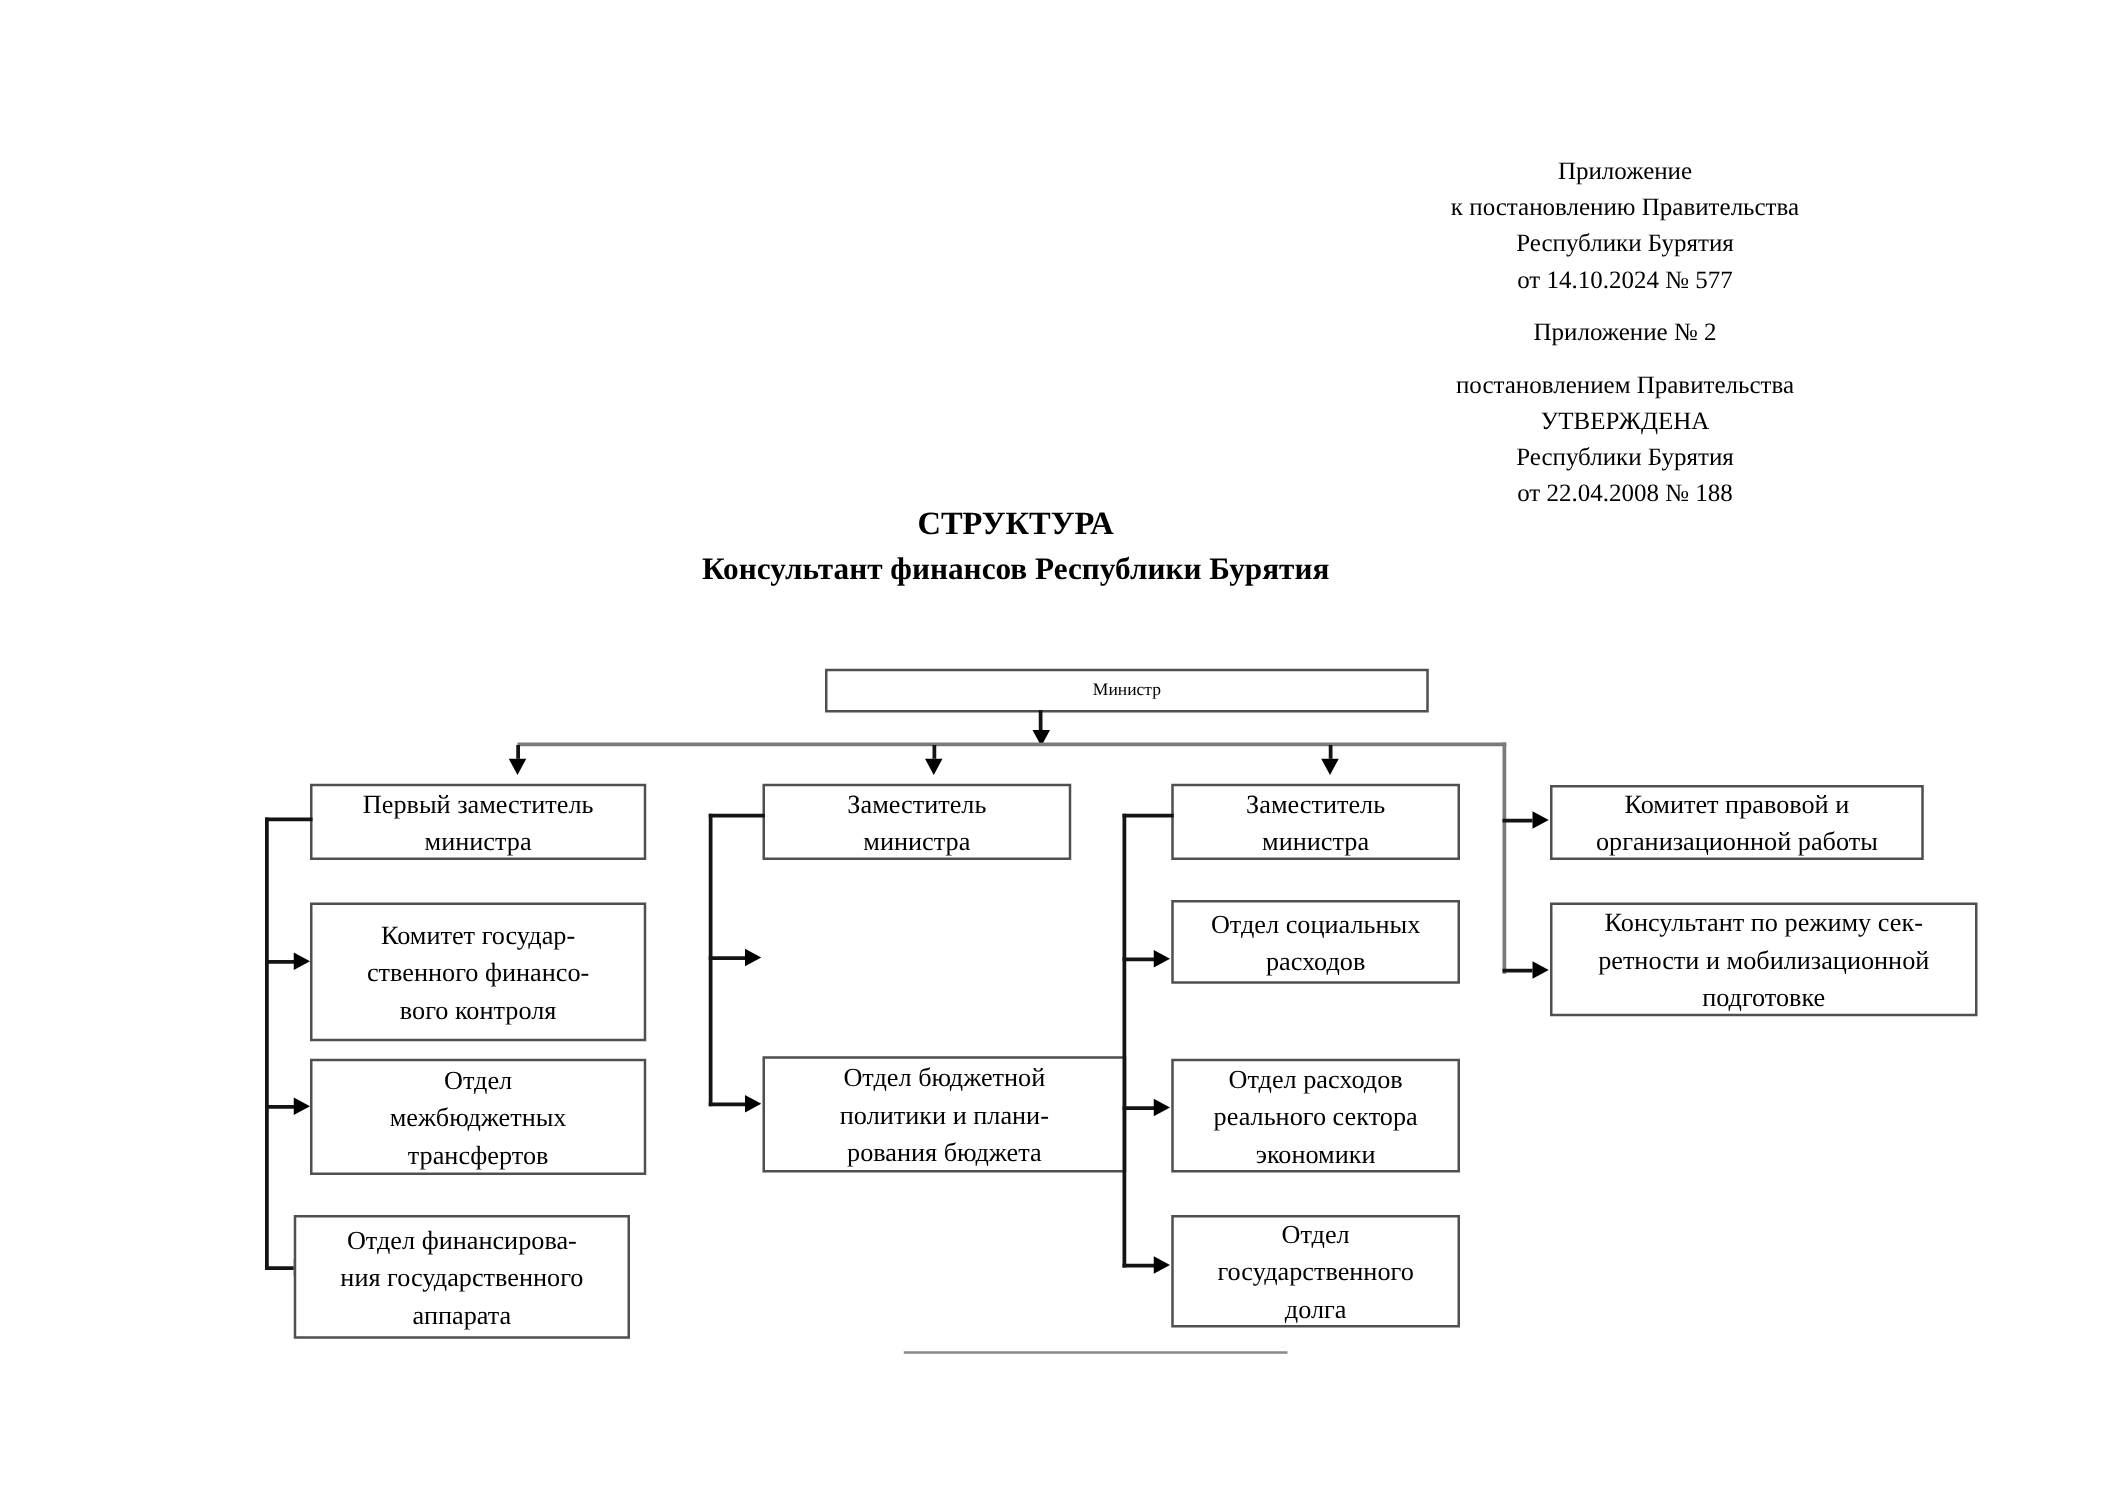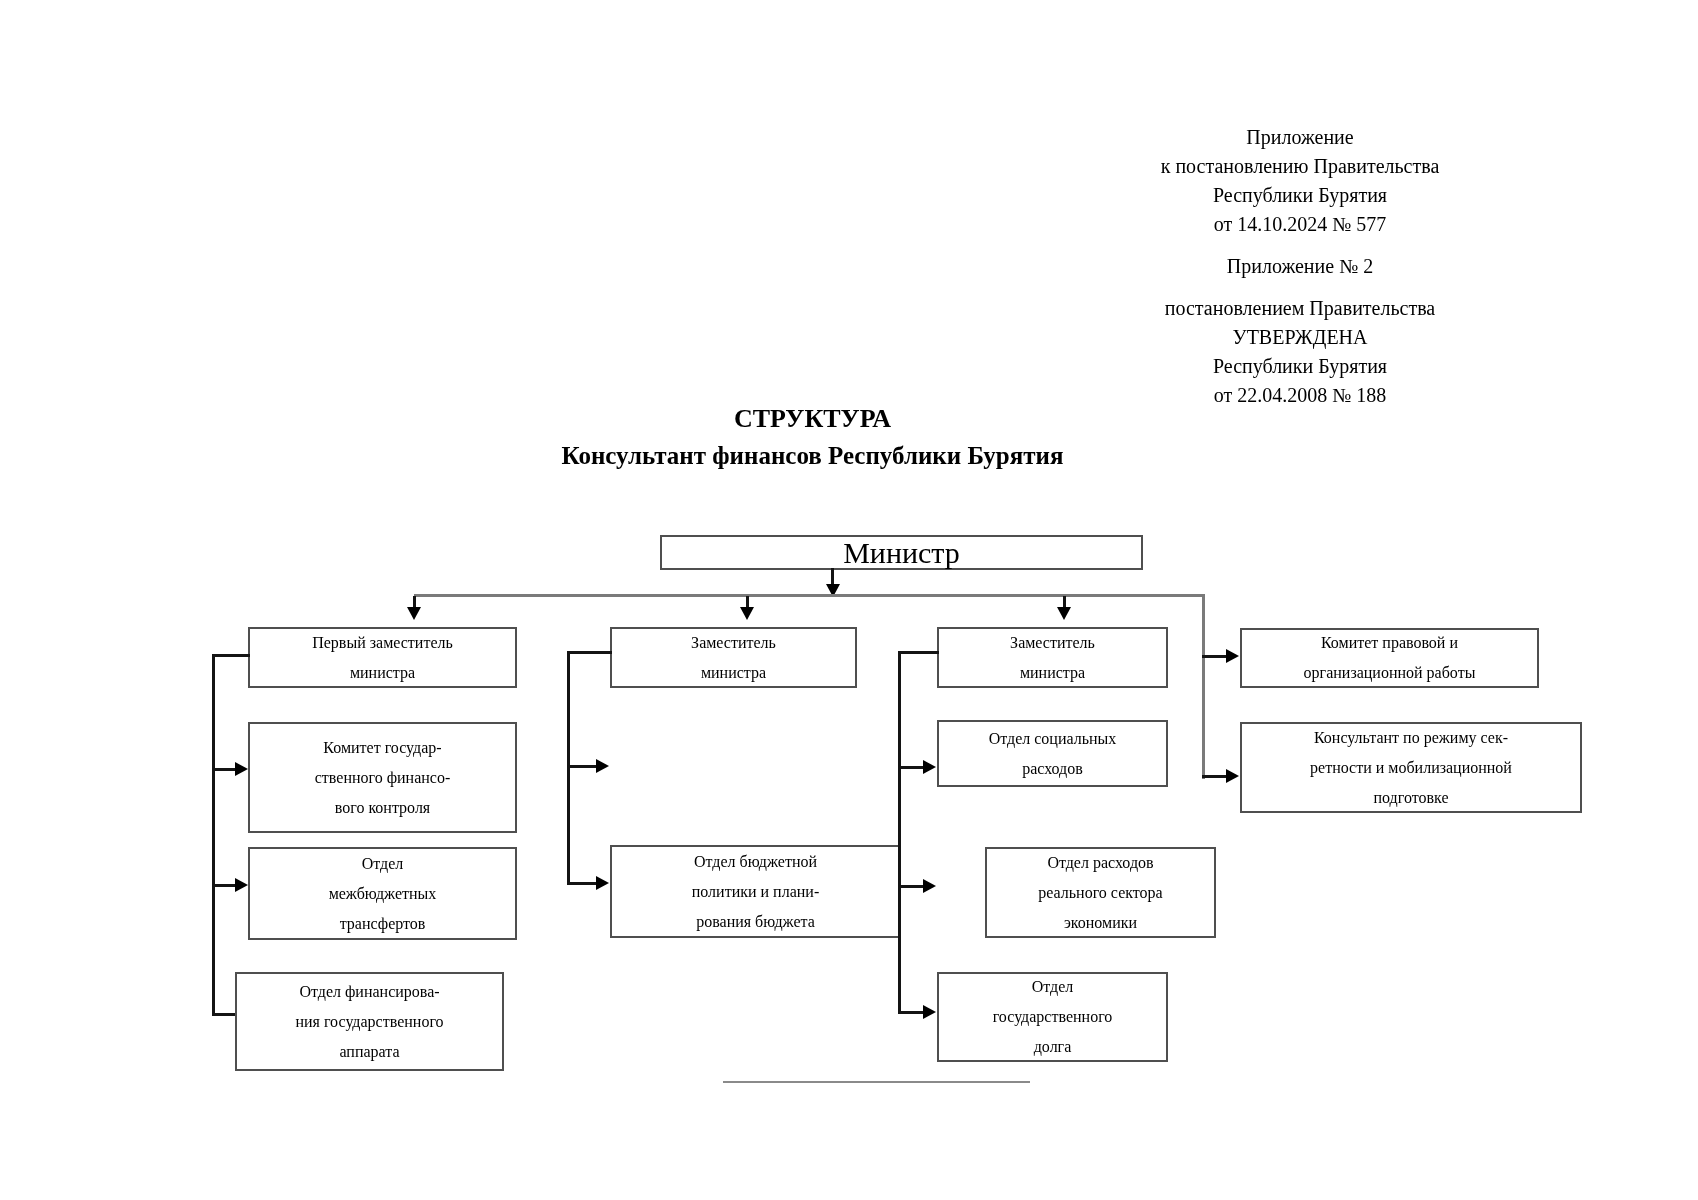--- a/index.html
+++ b/index.html
@@ -14,23 +14,23 @@
   .hgroup{margin:0 0 13px 0;}
   .hline-text{display:block;}
   
   #title-block{left:420px;top:401px;width:785px;text-align:center;font-weight:bold;}
   #title-line1{font-size:26px;line-height:36px;display:block;}
   #title-line2{font-size:25px;line-height:37px;display:block;}
   
   .node{
     position:absolute;box-sizing:border-box;border:2px solid #4f4f4f;background:#fff;
     display:flex;align-items:center;justify-content:center;text-align:center;
-    white-space:pre-line;font-size:16px;line-height:30px;padding:0 4px;
+    white-space:pre-line;font-size:21px;line-height:30px;padding:0 4px;
   }
-  #node-minister{font-size:30px;}
+  #node-minister{font-size:14px;}
   
   .line{position:absolute;background:#7a7a7a;}
   .stem{position:absolute;background:#141414;}
   .arr-d{position:absolute;width:0;height:0;
     border-left:7px solid transparent;border-right:7px solid transparent;
     border-top:13px solid #000;}
   .arr-r{position:absolute;width:0;height:0;
     border-top:7px solid transparent;border-bottom:7px solid transparent;
     border-left:13px solid #000;}
   #footnote-rule{position:absolute;left:723px;top:1081px;width:307px;height:2px;background:#8a8a8a;}
@@ -120,21 +120,21 @@
   <div class="stem" style="left:898px;top:651px;width:41px;height:3px;"></div>
   <div class="stem" style="left:898px;top:651px;width:3px;height:363px;"></div>
   <div class="stem" style="left:898px;top:766px;width:26px;height:3px;"></div>
   <div class="arr-r" style="left:923px;top:760px;"></div>
   <div class="stem" style="left:898px;top:885px;width:26px;height:3px;"></div>
   <div class="arr-r" style="left:923px;top:879px;"></div>
   <div class="stem" style="left:898px;top:1011px;width:26px;height:3px;"></div>
   <div class="arr-r" style="left:923px;top:1005px;"></div>
   <div class="node" style="left:937px;top:720px;width:231px;height:67px;">Отдел социальных
 расходов</div>
-  <div class="node" style="left:937px;top:847px;width:231px;height:91px;margin-left:48px;">Отдел расходов
+  <div class="node" style="left:937px;top:847px;width:231px;height:91px;">Отдел расходов
 реального сектора
 экономики</div>
   <div class="node" style="left:937px;top:972px;width:231px;height:90px;">Отдел
 государственного
 долга</div>
 
   <div class="node" style="left:1240px;top:628px;width:299px;height:60px;">Комитет правовой и
 организационной работы</div>
   <div class="node" style="left:1240px;top:722px;width:342px;height:91px;">Консультант по режиму сек-
 ретности и мобилизационной

